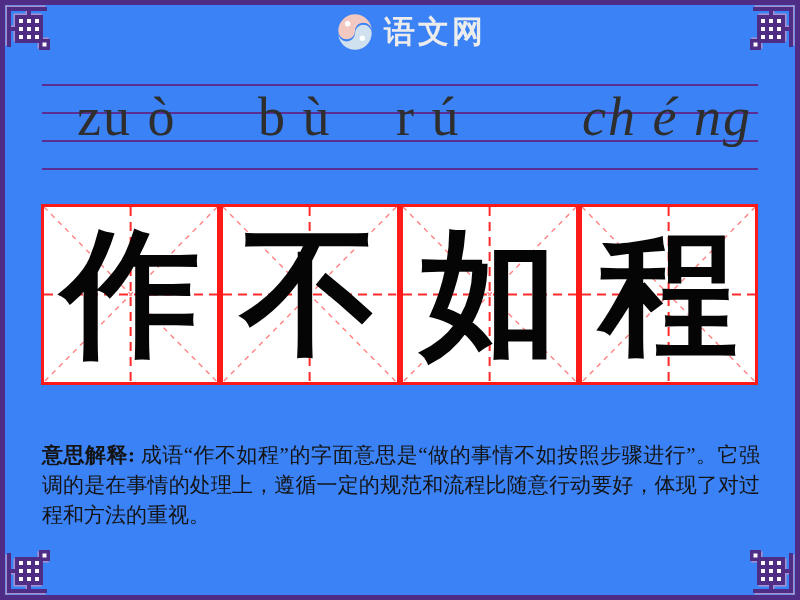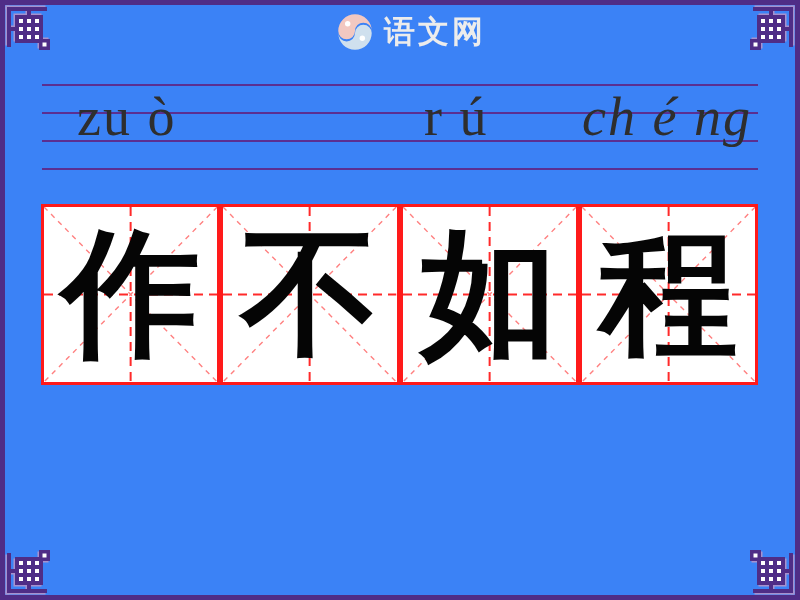--- a/index.html
+++ b/index.html
@@ -28,21 +28,21 @@
   
   .watermark{position:absolute;left:334px;top:8px;display:flex;align-items:center;gap:8px;z-index:1;}
   .watermark-text{font-family:"Liberation Sans","DejaVu Sans",sans-serif;font-weight:bold;
     font-size:31px;color:#ececec;letter-spacing:3px;line-height:1;}
 
   
   .guide-line{position:absolute;left:42px;width:716px;height:2px;background:var(--line-purple);z-index:2;}
   .gl1{top:84px;} .gl2{top:112px;} .gl3{top:140px;} .gl4{top:168px;}
   .pinyin-syllable{position:absolute;top:88px;height:58px;line-height:58px;font-size:54px;
     color:#2e2e2e;letter-spacing:2px;white-space:pre;z-index:3;}
-  .py0{left:77px;} .py1{left:258px;} .py2{left:424px;} .py3{left:582px;font-style:italic;}
+  .py0{left:77px;} .py1{left:258px;} .py2{left:396px;} .py3{left:582px;font-style:italic;}
 
   
   .boxes{position:absolute;left:41px;top:204px;width:717px;height:181px;display:flex;z-index:3;}
   .char-box{flex:1;border:3px solid var(--red);position:relative;background:#fff;
     display:flex;align-items:center;justify-content:center;}
   .char-box svg.guides{position:absolute;inset:0;width:100%;height:100%;}
   .hanzi{position:relative;font-size:138px;line-height:1;font-weight:800;color:#050505;
     font-family:"Liberation Serif","DejaVu Serif",serif;z-index:2;}
 
   
@@ -114,20 +114,21 @@
     </svg>
     <span class="watermark-text">语文网</span>
   </div>
 
   <div class="guide-line gl1"></div>
   <div class="guide-line gl2"></div>
   <div class="guide-line gl3"></div>
   <div class="guide-line gl4"></div>
 
   <span class="pinyin-syllable py0">zu ò</span>
+  <span class="pinyin-syllable py1">b ù</span>
   <span class="pinyin-syllable py2">r ú</span>
   <span class="pinyin-syllable py3">ch é ng</span>
 
   <div class="boxes">
     <div class="char-box">
       <svg class="guides" aria-hidden="true">
         <line x1="0%" y1="0%" x2="100%" y2="100%" stroke="#ff8080" stroke-width="1.4" stroke-dasharray="5 5"></line>
         <line x1="100%" y1="0%" x2="0%" y2="100%" stroke="#ff8080" stroke-width="1.4" stroke-dasharray="5 5"></line>
         <line x1="0%" y1="50%" x2="100%" y2="50%" stroke="#ff2a2a" stroke-width="2" stroke-dasharray="9 6"></line>
         <line x1="50%" y1="0%" x2="50%" y2="100%" stroke="#ff2a2a" stroke-width="2" stroke-dasharray="9 6"></line>
@@ -156,14 +157,15 @@
       <svg class="guides" aria-hidden="true">
         <line x1="0%" y1="0%" x2="100%" y2="100%" stroke="#ff8080" stroke-width="1.4" stroke-dasharray="5 5"></line>
         <line x1="100%" y1="0%" x2="0%" y2="100%" stroke="#ff8080" stroke-width="1.4" stroke-dasharray="5 5"></line>
         <line x1="0%" y1="50%" x2="100%" y2="50%" stroke="#ff2a2a" stroke-width="2" stroke-dasharray="9 6"></line>
         <line x1="50%" y1="0%" x2="50%" y2="100%" stroke="#ff2a2a" stroke-width="2" stroke-dasharray="9 6"></line>
       </svg>
       <span class="hanzi">程</span>
     </div>
   </div>
 
+  <p class="explanation"><b>意思解释:</b><span> 成语“作不如程”的字面意思是“做的事情不如按照步骤进行”。它强调的是在事情的处理上，遵循一定的规范和流程比随意行动要好，体现了对过程和方法的重视。</span></p>
 
 </div>
 
 </body></html>

